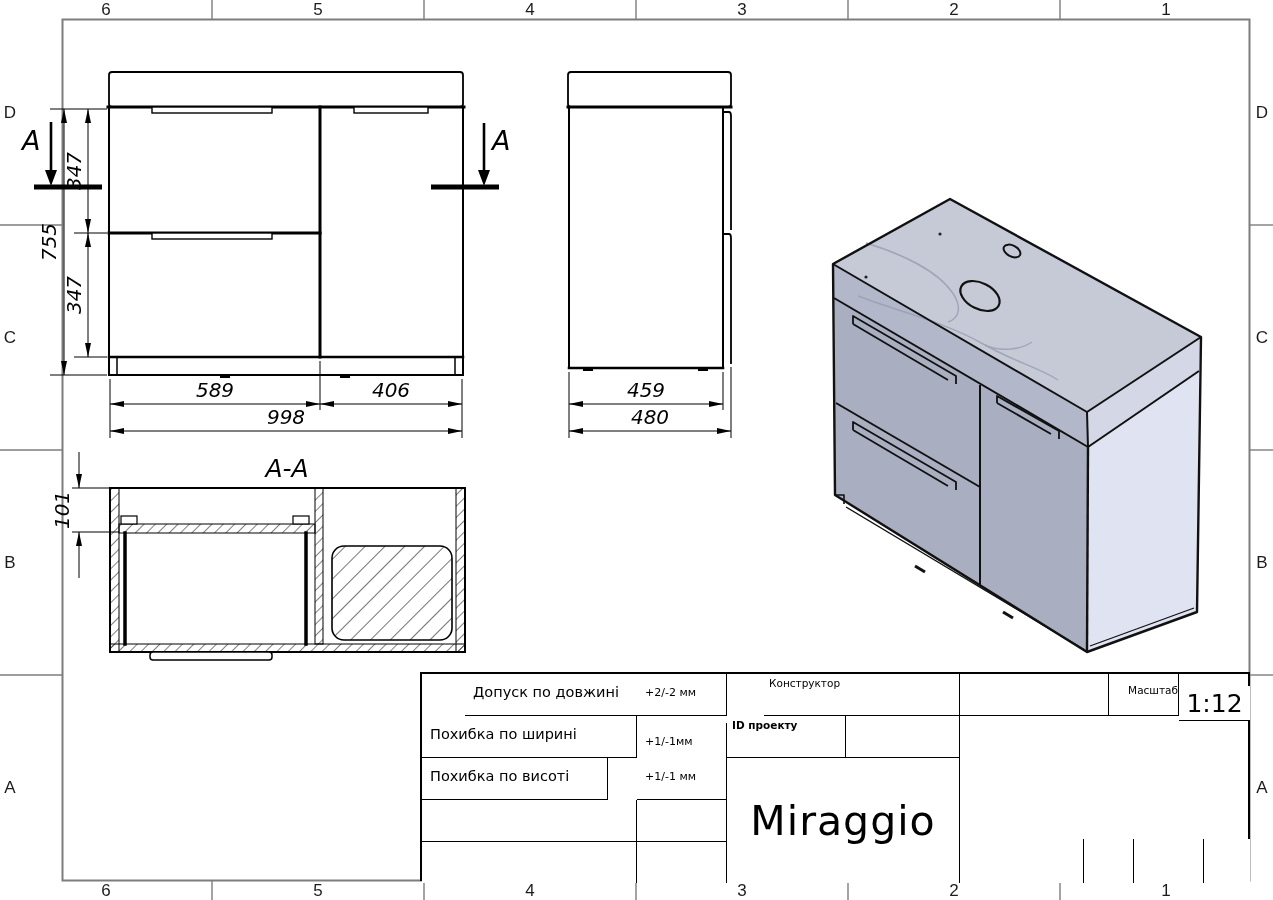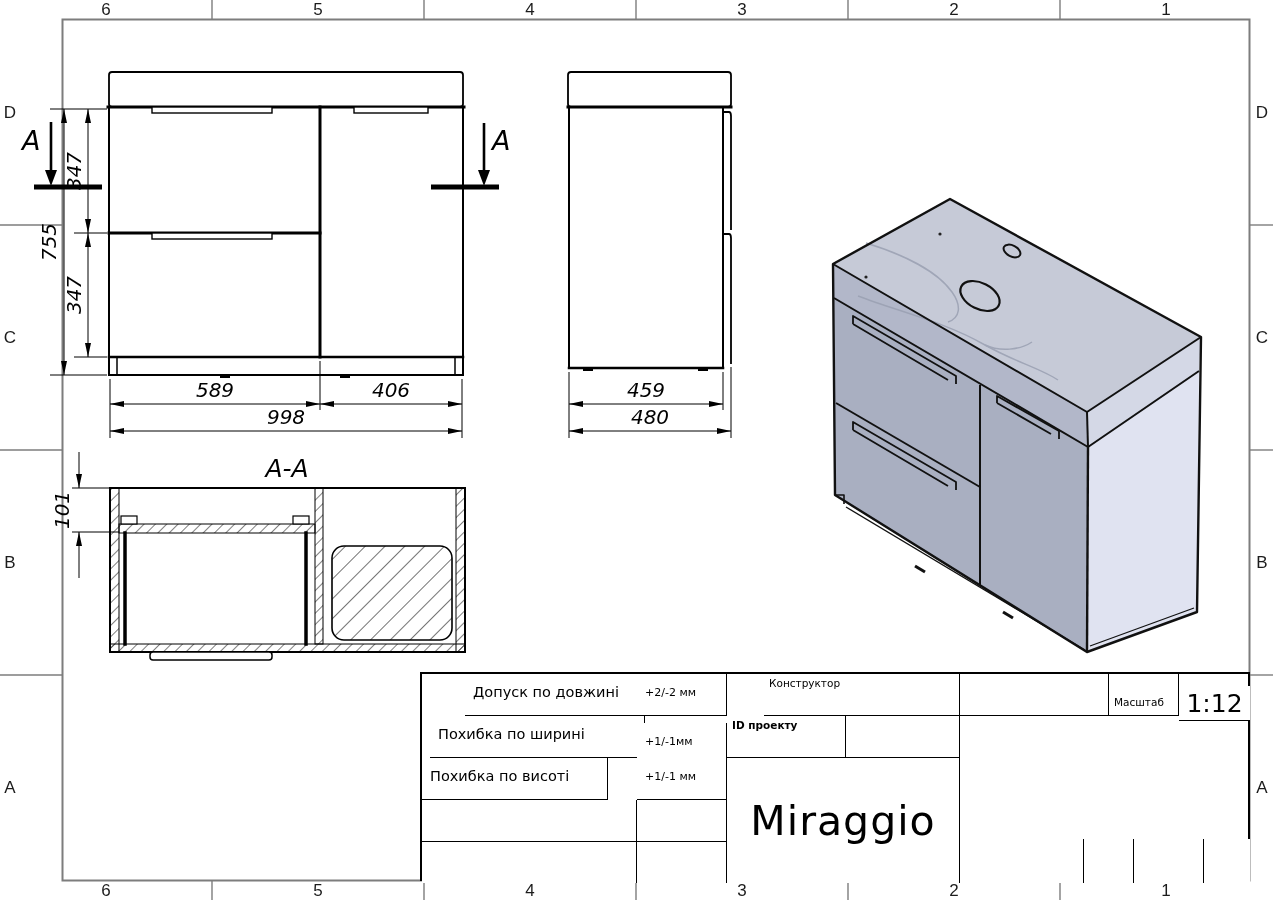--- a/index.html
+++ b/index.html
@@ -242,36 +242,36 @@
       <circle cx="866" cy="277" r="1.6"></circle>
         <circle cx="940" cy="234" r="1.6"></circle>
     </g>
   </g>
 </svg>
 
 <div id="tblock">
 
   <div class="cell br bb tolLabel" style="left:0;top:0;width:215px;height:42px;margin-left:43px;">Допуск по довжині</div>
   <div class="cell br bb tolValue" style="left:215px;top:0;width:90px;height:42px;">+2/-2 мм</div>
-  <div class="cell br bb tolLabel" style="left:0;top:42px;width:215px;height:42px;margin-left:8px;">Похибка по ширині</div>
+  <div class="cell br bb tolLabel" style="left:0;top:42px;width:215px;height:42px;">Похибка по ширині</div>
   <div class="cell br bb tolValue" style="left:215px;top:49px;width:90px;height:42px;">+1/-1мм</div>
   <div class="cell br bb tolLabel" style="left:0;top:84px;width:186px;height:42px;">Похибка по висоті</div>
   <div class="cell br bb tolValue" style="left:215px;top:84px;width:90px;height:42px;">+1/-1 мм</div>
   <div class="cell br bb" style="left:0;top:126px;width:215px;height:42px;"></div>
   <div class="cell br bb" style="left:215px;top:126px;width:90px;height:42px;"></div>
   <div class="cell br" style="left:0;top:168px;width:215px;height:41px;"></div>
   <div class="cell br" style="left:215px;top:168px;width:90px;height:41px;"></div>
 
   <div class="cell br bb smallLbl" style="left:305px;top:0;width:119px;height:42px;margin-left:37px;">Конструктор</div>
   <div class="cell br bb" style="left:424px;top:0;width:114px;height:42px;"></div>
   <div class="cell br bb smallLbl" style="left:305px;top:42px;width:119px;height:42px;font-weight:bold;">ID проекту</div>
   <div class="cell br bb" style="left:424px;top:42px;width:114px;height:42px;"></div>
   <div class="cell br brand" style="left:305px;top:84px;width:233px;height:125px;">Miraggio</div>
 
   <div class="cell br bb" style="left:538px;top:0;width:149px;height:42px;"></div>
-  <div class="cell br bb smallLbl" style="left:687px;top:0;width:70px;height:42px;padding-top:22px;text-align:left;">Масштаб</div>
+  <div class="cell br bb smallLbl" style="left:687px;top:0;width:70px;height:42px;padding-top:10px;text-align:right;">Масштаб</div>
   <div class="cell bb scaleVal" style="left:757px;top:12px;width:71px;height:35px;">1:12</div>
 
   <div class="cell br" style="left:538px;top:165px;width:124px;height:44px;"></div>
   <div class="cell br" style="left:662px;top:165px;width:50px;height:44px;"></div>
   <div class="cell br" style="left:712px;top:165px;width:70px;height:44px;"></div>
   <div class="cell" style="left:782px;top:165px;width:46px;height:44px;"></div>
 </div>
 
 </body></html>

